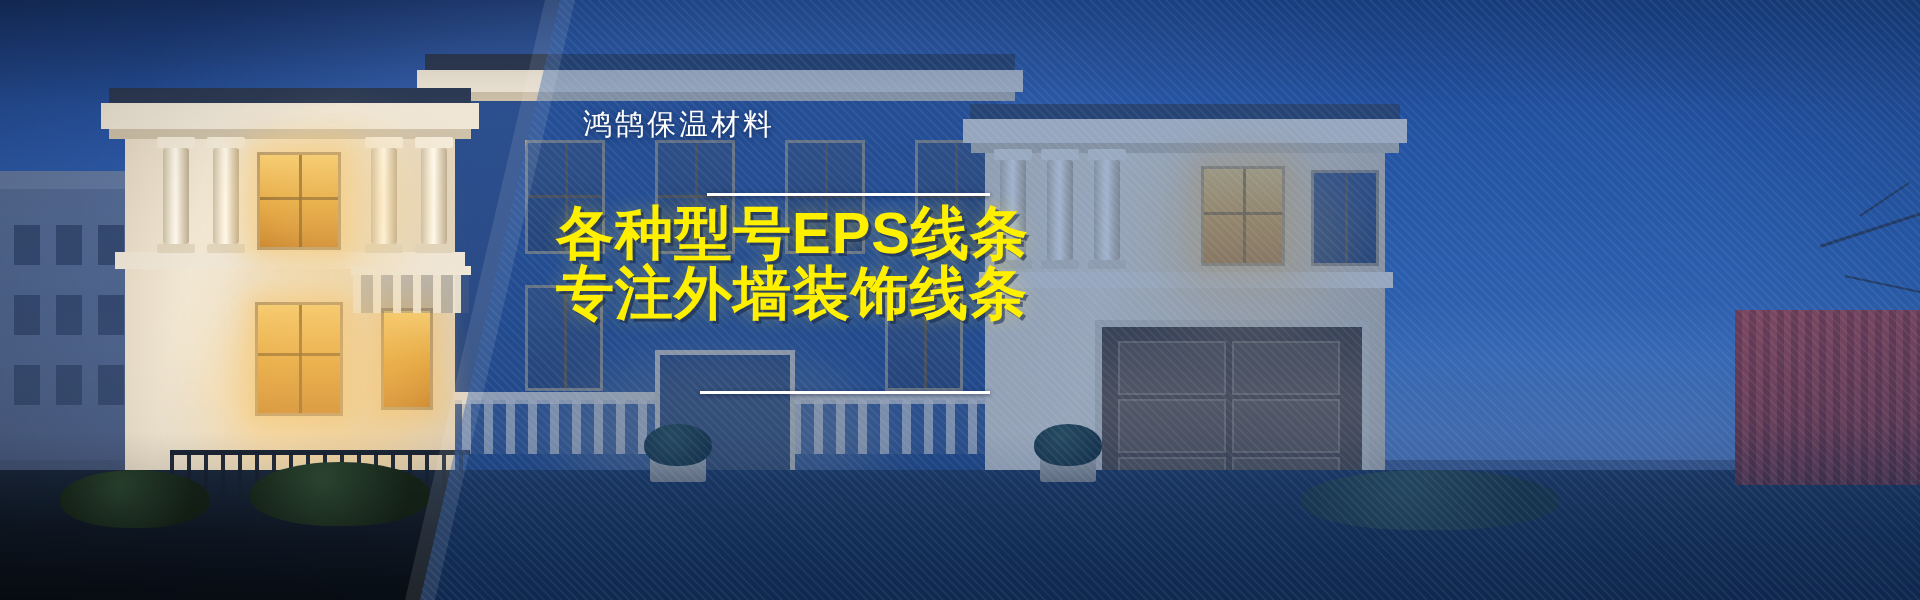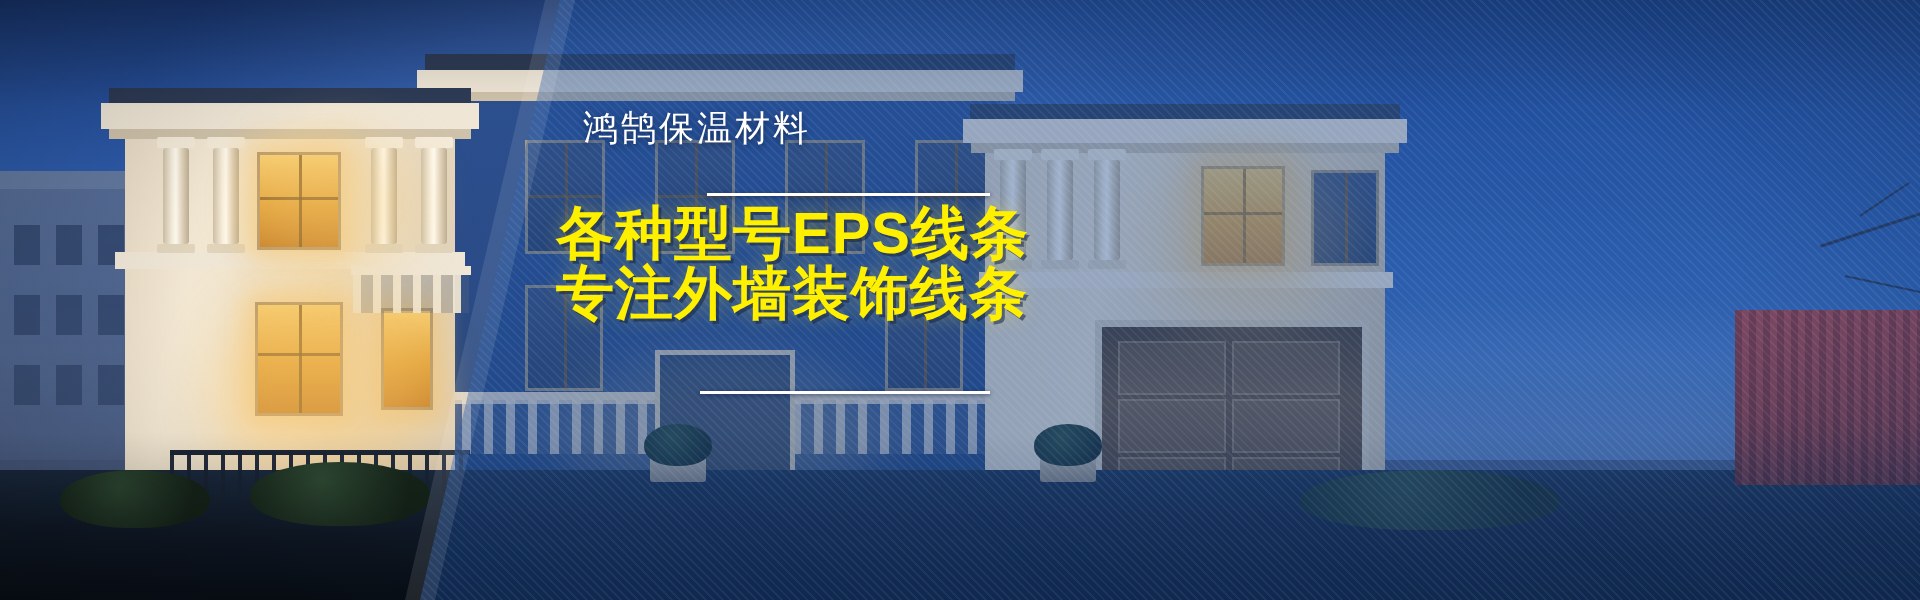--- a/index.html
+++ b/index.html
@@ -177,21 +177,21 @@
     background:
       linear-gradient(180deg, rgba(0,0,0,.22) 0%, rgba(0,0,0,0) 18%, rgba(0,0,0,0) 72%, rgba(0,0,0,.34) 100%),
       radial-gradient(ellipse 1400px 600px at 960px 300px, rgba(0,0,0,0) 55%, rgba(0,0,0,.30) 100%);
   }
 
   
   .copy { position:absolute; left:560px; top:0; width:460px; height:600px; }
 
   .brand {
     position:absolute; left:23px; top:105px;
-    font-size:35px; letter-spacing:3px; color:#ffffff;
+    font-size:29px; letter-spacing:3px; color:#ffffff;
     text-shadow:0 2px 6px rgba(10,25,60,.75);
     white-space:nowrap;
   }
   .rule { position:absolute; height:3px; background:#ffffff; box-shadow:0 1px 4px rgba(10,25,60,.6); }
   .rule-top    { left:147px; top:193px; width:283px; }
   .rule-bottom { left:140px; top:391px; width:290px; }
 
   .headline {
     position:absolute; left:-4px; width:470px;
     font-size:58px; font-weight:bold; color:#fff000;

